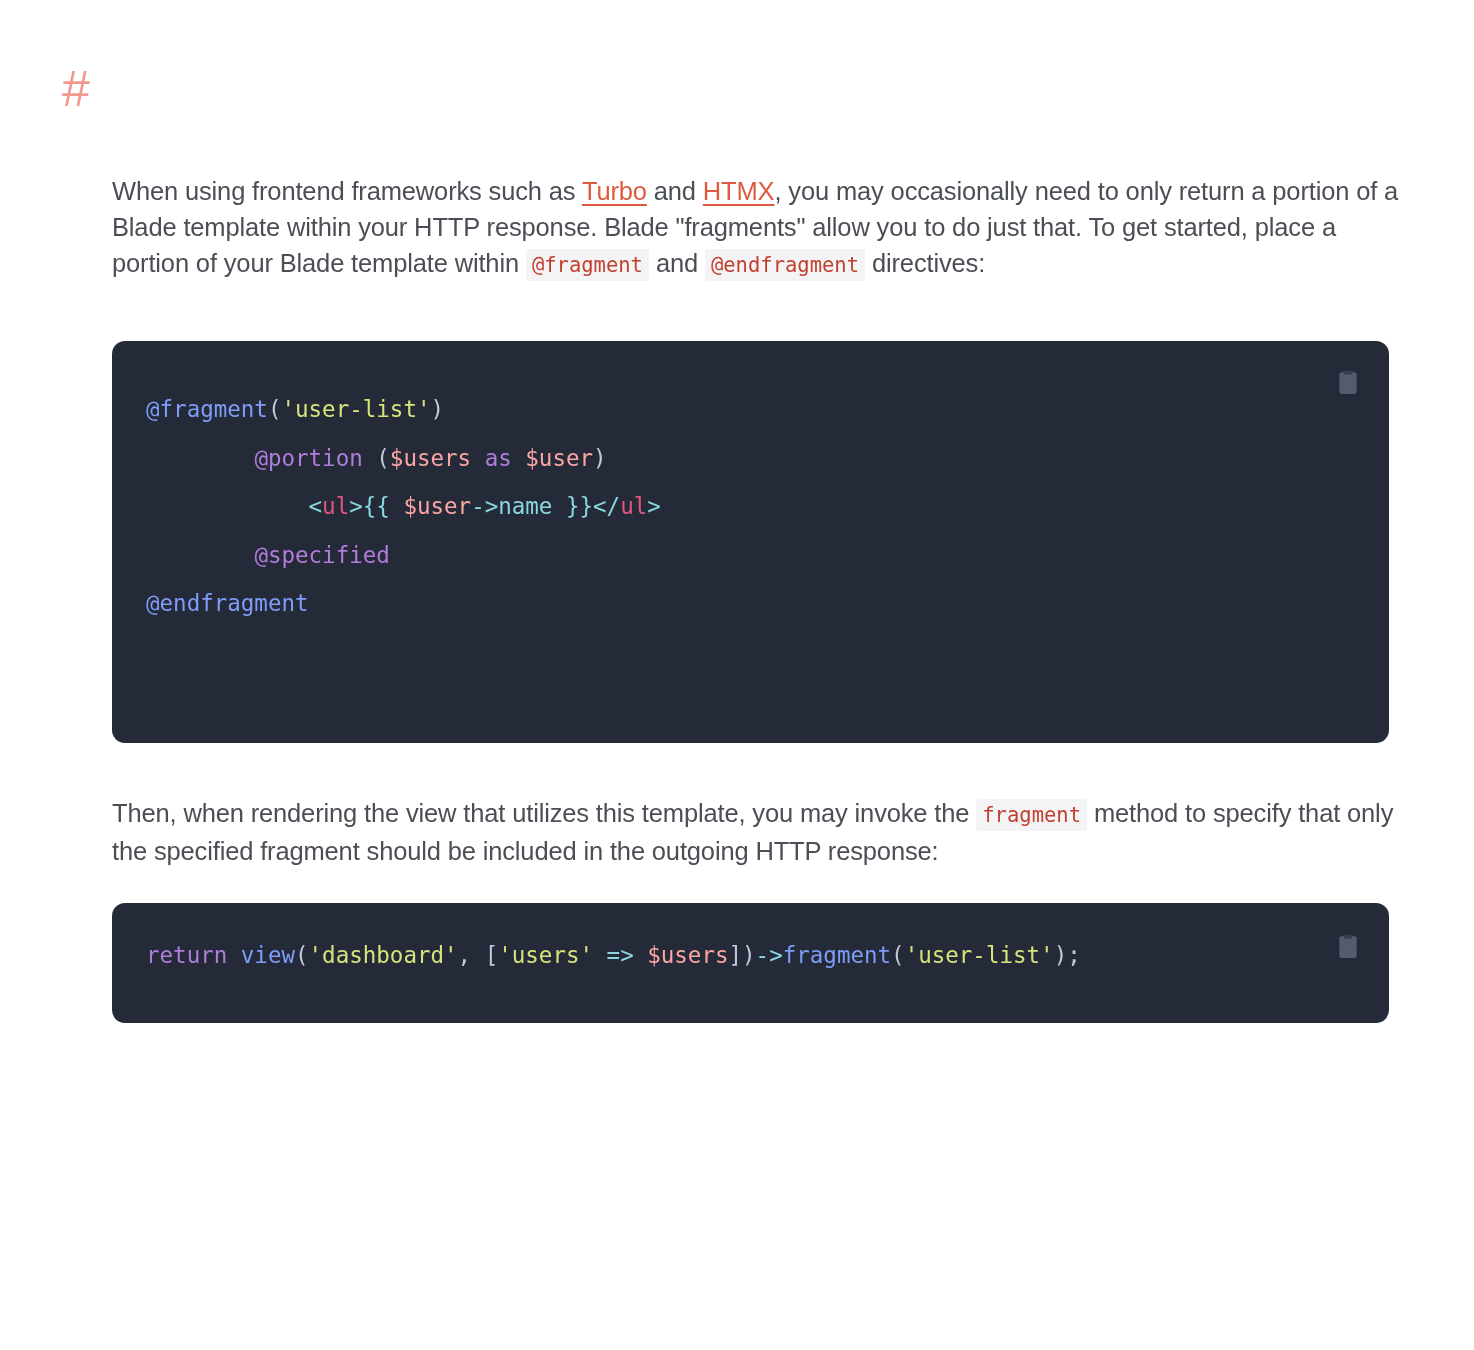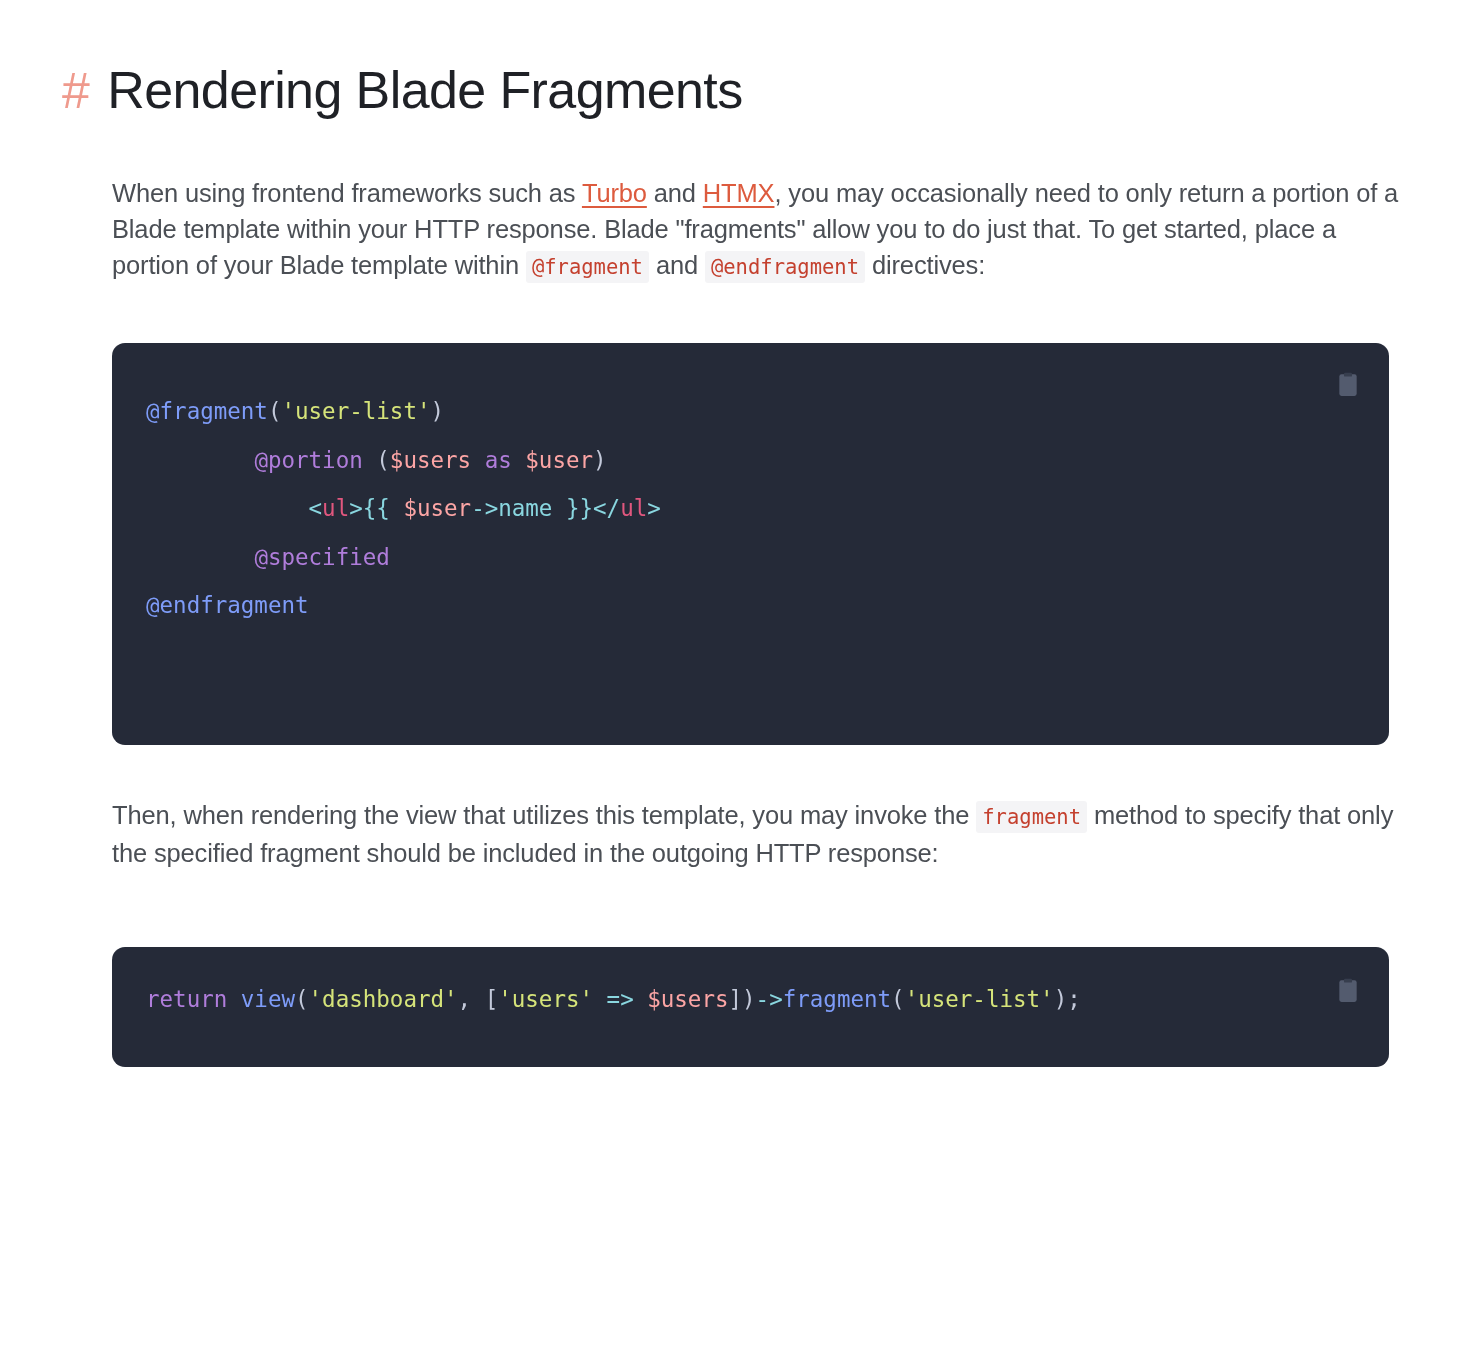--- a/index.html
+++ b/index.html
@@ -84,21 +84,21 @@
     border-radius: 13px;
     margin: 0 85px 0 112px;
     padding: 44px 40px 48px 34px;
     font-family: "DejaVu Sans Mono", monospace;
     font-size: 22.5px;
     line-height: 48.5px;
     color: #c9d0de;
     overflow: hidden;
   }
   .codeblock.block-one { margin-top: 58px; height: 402px; }
-  .codeblock.block-two { margin-top: 76px; height: 120px; padding-top: 33px; display: flex; align-items: center; }
+  .codeblock.block-two { margin-top: 34px; height: 120px; padding-top: 33px; display: flex; align-items: center; }
 
   .code-line { white-space: pre; }
 
   .copy-icon {
     position: absolute;
     top: 28px;
     right: 30px;
     width: 22px;
     height: 26px;
     cursor: pointer;
@@ -116,21 +116,20 @@
   .t-prop      { color: #8ad7e0; }     
   .t-plain     { color: #c3c9da; }
 </style>
 </head>
 <body>
 
 <div class="page">
 
   <h1 class="doc-heading">
     <span class="heading-hash">#</span>
-    <span>Rendering Blade Fragments</span>
   </h1>
 
   <div class="prose">
     <p class="para first"><span>When using frontend frameworks such as </span><a class="doc-link">Turbo</a><span> and </span><a class="doc-link">HTMX</a><span>, you may occasionally need to only return a portion of a Blade template within your HTTP response. Blade "fragments" allow you to do just that. To get started, place a portion of your Blade template within </span><code class="inline">@fragment</code><span> and </span><code class="inline">@endfragment</code><span> directives:</span></p>
   </div>
 
   <div class="codeblock block-one">
     <svg class="copy-icon" viewBox="0 0 20 24">
       <path d="M4 3h12a2 2 0 0 1 2 2v16a2 2 0 0 1-2 2H4a2 2 0 0 1-2-2V5a2 2 0 0 1 2-2z" fill="#5c6478"></path>
       <path d="M7.5 1.5h5a1.2 1.2 0 0 1 1.2 1.2v1.6a.8.8 0 0 1-.8.8H7.1a.8.8 0 0 1-.8-.8V2.7A1.2 1.2 0 0 1 7.5 1.5z" fill="#3b4253"></path>

